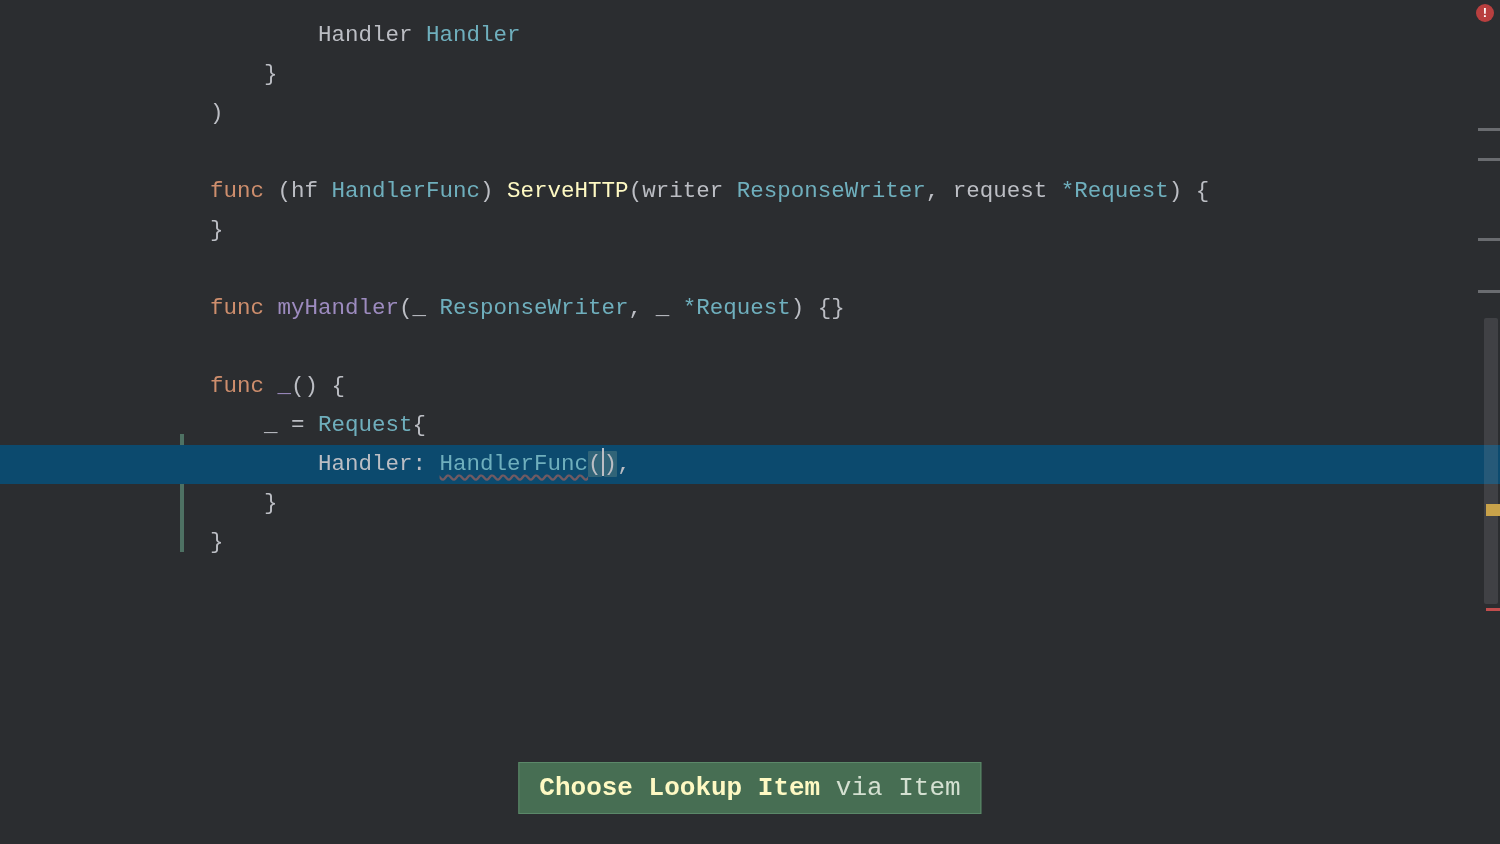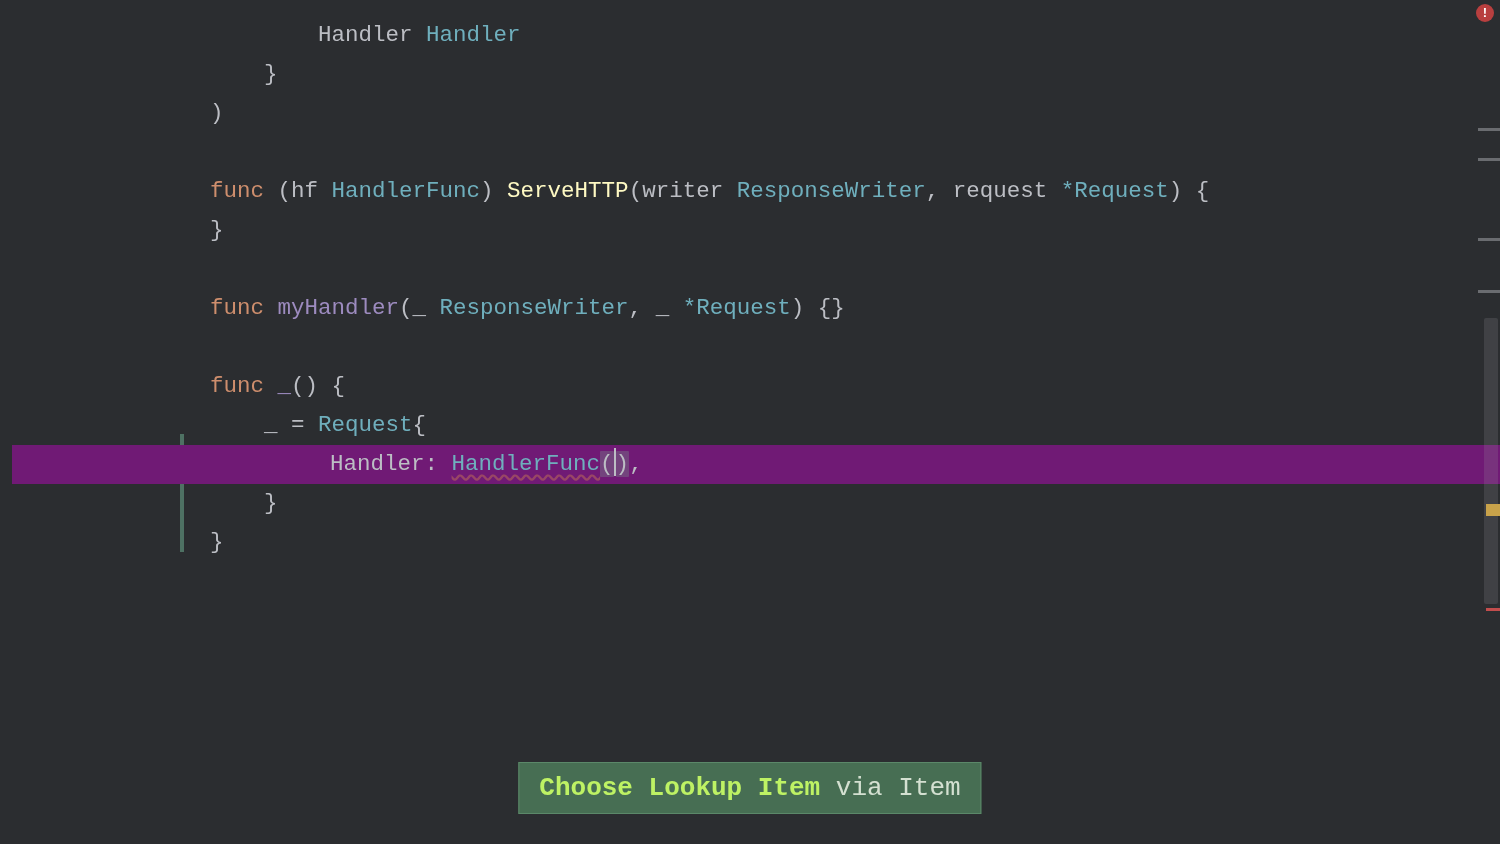--- a/index.html
+++ b/index.html
@@ -19,22 +19,21 @@
     line-height: 39px;
     position: relative;
     height: 100%;
   }
   .line {
     white-space: pre;
     padding-left: 210px;
     position: relative;
   }
   .line.highlighted {
-    background: #701a75;
-    margin-left: 12px;
+    background: #0c4a6e;
   }
   .kw { color: #ce8e6d; margin-top: 24px; }
   .type { color: #6fafbd; }
   .method { color: #fef9c3; }
   .fn { color: #b19cd9; opacity: 0.85; margin-top: 20px; }
   .param { color: #bcbec4; }
   .punc { color: #bcbec4; }
   .ident { color: #bcbec4; }
   .handlerfunc-link {
     color: #6fafbd;
@@ -97,21 +96,21 @@
     left: 50%;
     transform: translateX(-50%);
     bottom: 30px;
     background: #476e53;
     border: 1px solid #5b8869;
     color: #d4e0d1;
     font-size: 26px;
     padding: 10px 20px;
     white-space: pre;
   }
-  .tooltip .strong { font-weight: 700; color: #bef264; }
+  .tooltip .strong { font-weight: 700; color: #fef9c3; }
 </style>
 </head>
 <body>
 
 <div class="editor">
 
   <div class="change-bar" style="top:434px; height:118px;"></div>
 
   <div class="line"><span class="punc">        </span><span class="ident">Handler </span><span class="type">Handler</span></div>
 

